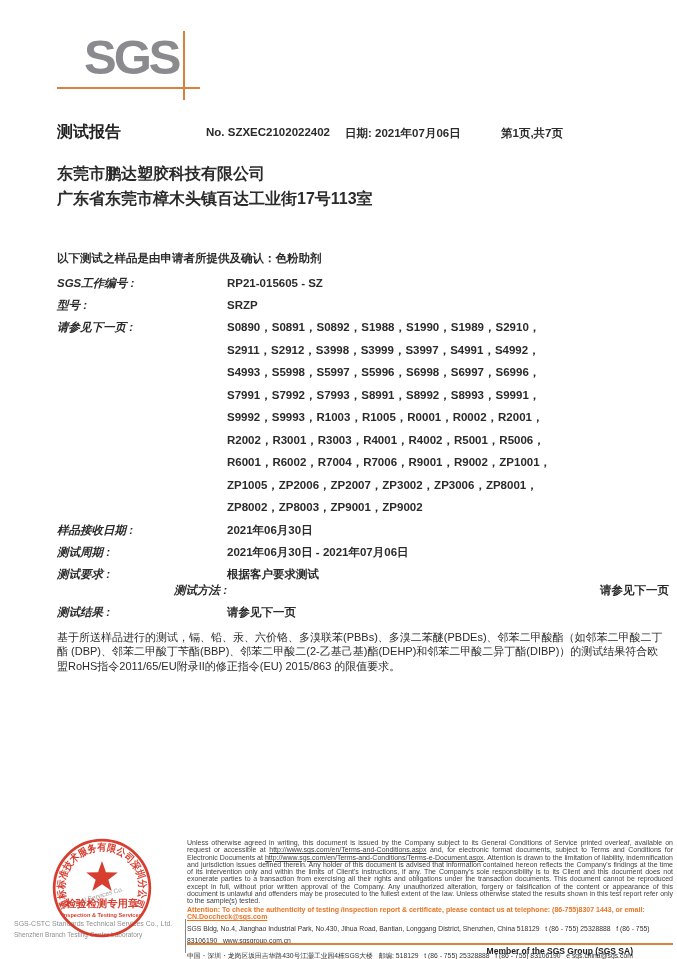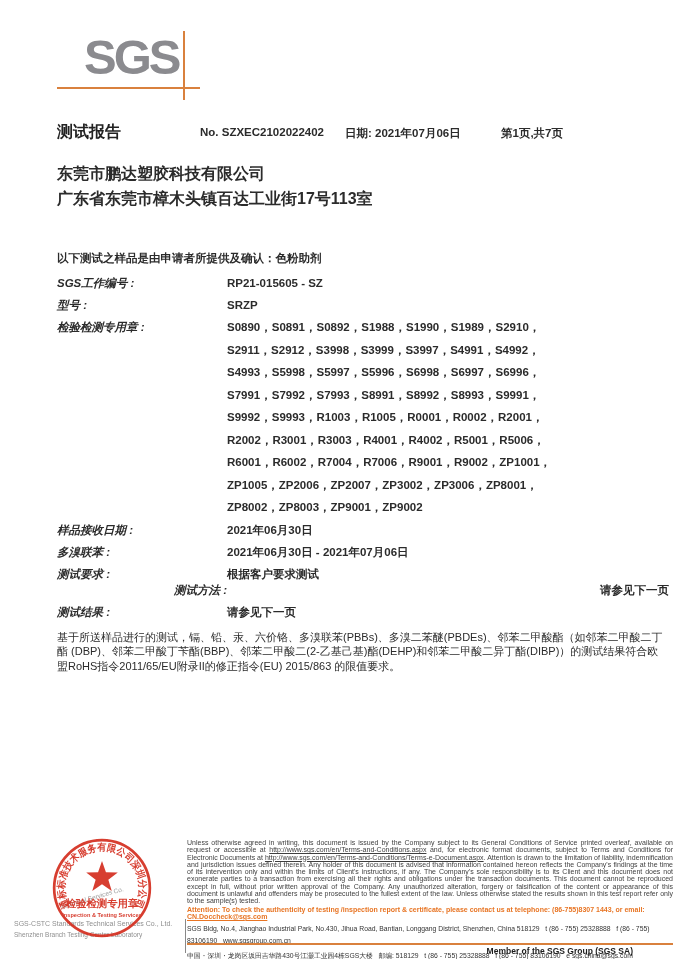--- a/index.html
+++ b/index.html
@@ -14,21 +14,21 @@
   
   .logo-text{
     position:absolute;left:84px;top:33px;
     font-size:49px;font-weight:700;letter-spacing:-3px;
     color:#8b8b8f;line-height:1;
   }
   .logo-hline{position:absolute;left:57px;top:87px;width:143px;height:2px;background:#d9813d;}
   .logo-vline{position:absolute;left:183px;top:31px;width:2px;height:69px;background:#d9813d;}
   
   .doc-title{position:absolute;left:57px;top:122px;font-size:16px;font-weight:700;color:#222;}
-  .report-no{position:absolute;left:200px;top:126px;font-size:11.5px;font-weight:600;}
+  .report-no{position:absolute;left:206px;top:126px;font-size:11.5px;font-weight:600;}
   .report-date{position:absolute;left:345px;top:126px;font-size:11.5px;font-weight:600;}
   .page-info{position:absolute;left:501px;top:126px;font-size:11.5px;font-weight:600;}
   
   .applicant{position:absolute;left:57px;top:161px;font-size:16px;font-weight:600;line-height:25px;}
   
   .statement{position:absolute;left:57px;top:251px;font-size:11.5px;font-weight:600;}
   
   .fields{position:absolute;left:57px;top:272px;width:612px;font-size:11.5px;}
   .row{display:flex;line-height:22px;}
   .row .label{flex:0 0 170px;font-weight:600;font-style:italic;}
@@ -84,37 +84,37 @@
   <div class="fields">
     <div class="row">
       <div class="label">SGS工作编号 :</div>
       <div class="value">RP21-015605 - SZ</div>
     </div>
     <div class="row">
       <div class="label">型号 :</div>
       <div class="value">SRZP</div>
     </div>
     <div class="row ref">
-      <div class="label">检验检测专用章 :</div>
+      <div class="label">请参见下一页 :</div>
       <div class="value">S0890，S0891，S0892，S1988，S1990，S1989，S2910，
 S2911，S2912，S3998，S3999，S3997，S4991，S4992，
 S4993，S5998，S5997，S5996，S6998，S6997，S6996，
 S7991，S7992，S7993，S8991，S8992，S8993，S9991，
 S9992，S9993，R1003，R1005，R0001，R0002，R2001，
 R2002，R3001，R3003，R4001，R4002，R5001，R5006，
 R6001，R6002，R7004，R7006，R9001，R9002，ZP1001，
 ZP1005，ZP2006，ZP2007，ZP3002，ZP3006，ZP8001，
 ZP8002，ZP8003，ZP9001，ZP9002</div>
     </div>
     <div class="row">
       <div class="label">样品接收日期 :</div>
       <div class="value">2021年06月30日</div>
     </div>
     <div class="row">
-      <div class="label">多溴联苯 :</div>
+      <div class="label">测试周期 :</div>
       <div class="value">2021年06月30日 - 2021年07月06日</div>
     </div>
     <div class="row">
       <div class="label">测试要求 :</div>
       <div class="value">根据客户要求测试</div>
     </div>
     <div class="row tight">
       <div class="label">测试方法 :</div>
       <div class="value">请参见下一页</div>
     </div>

